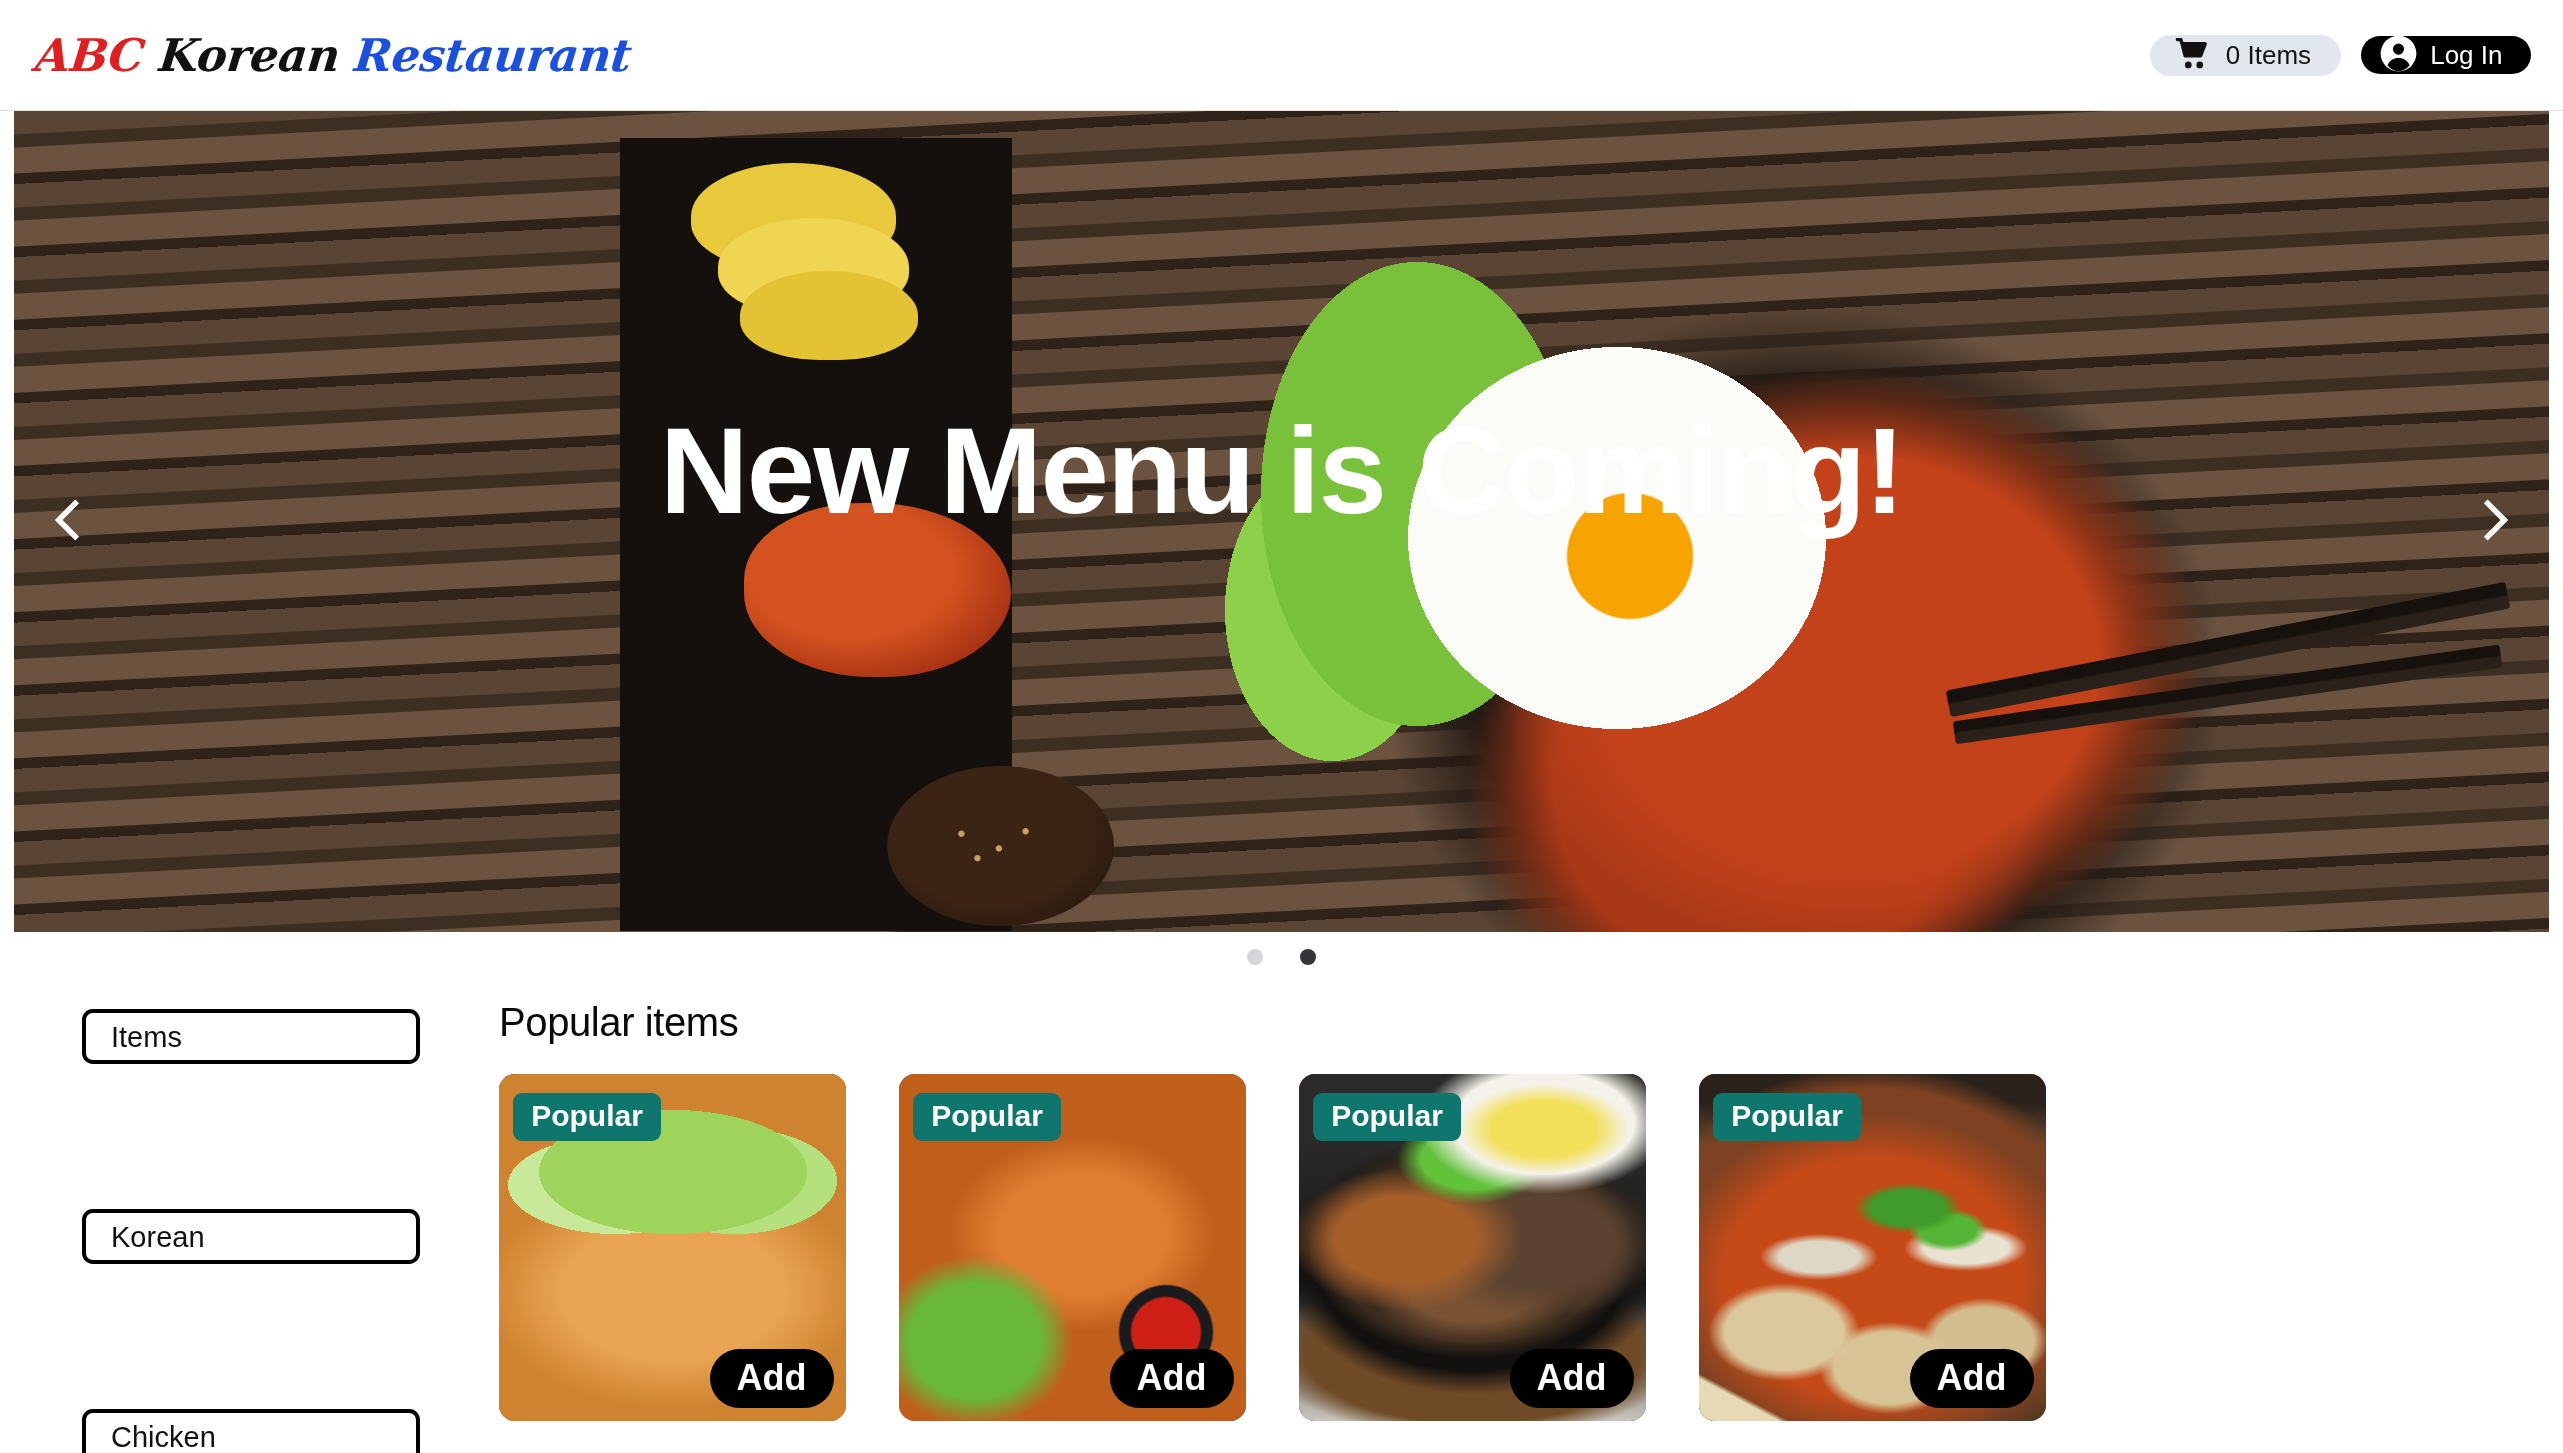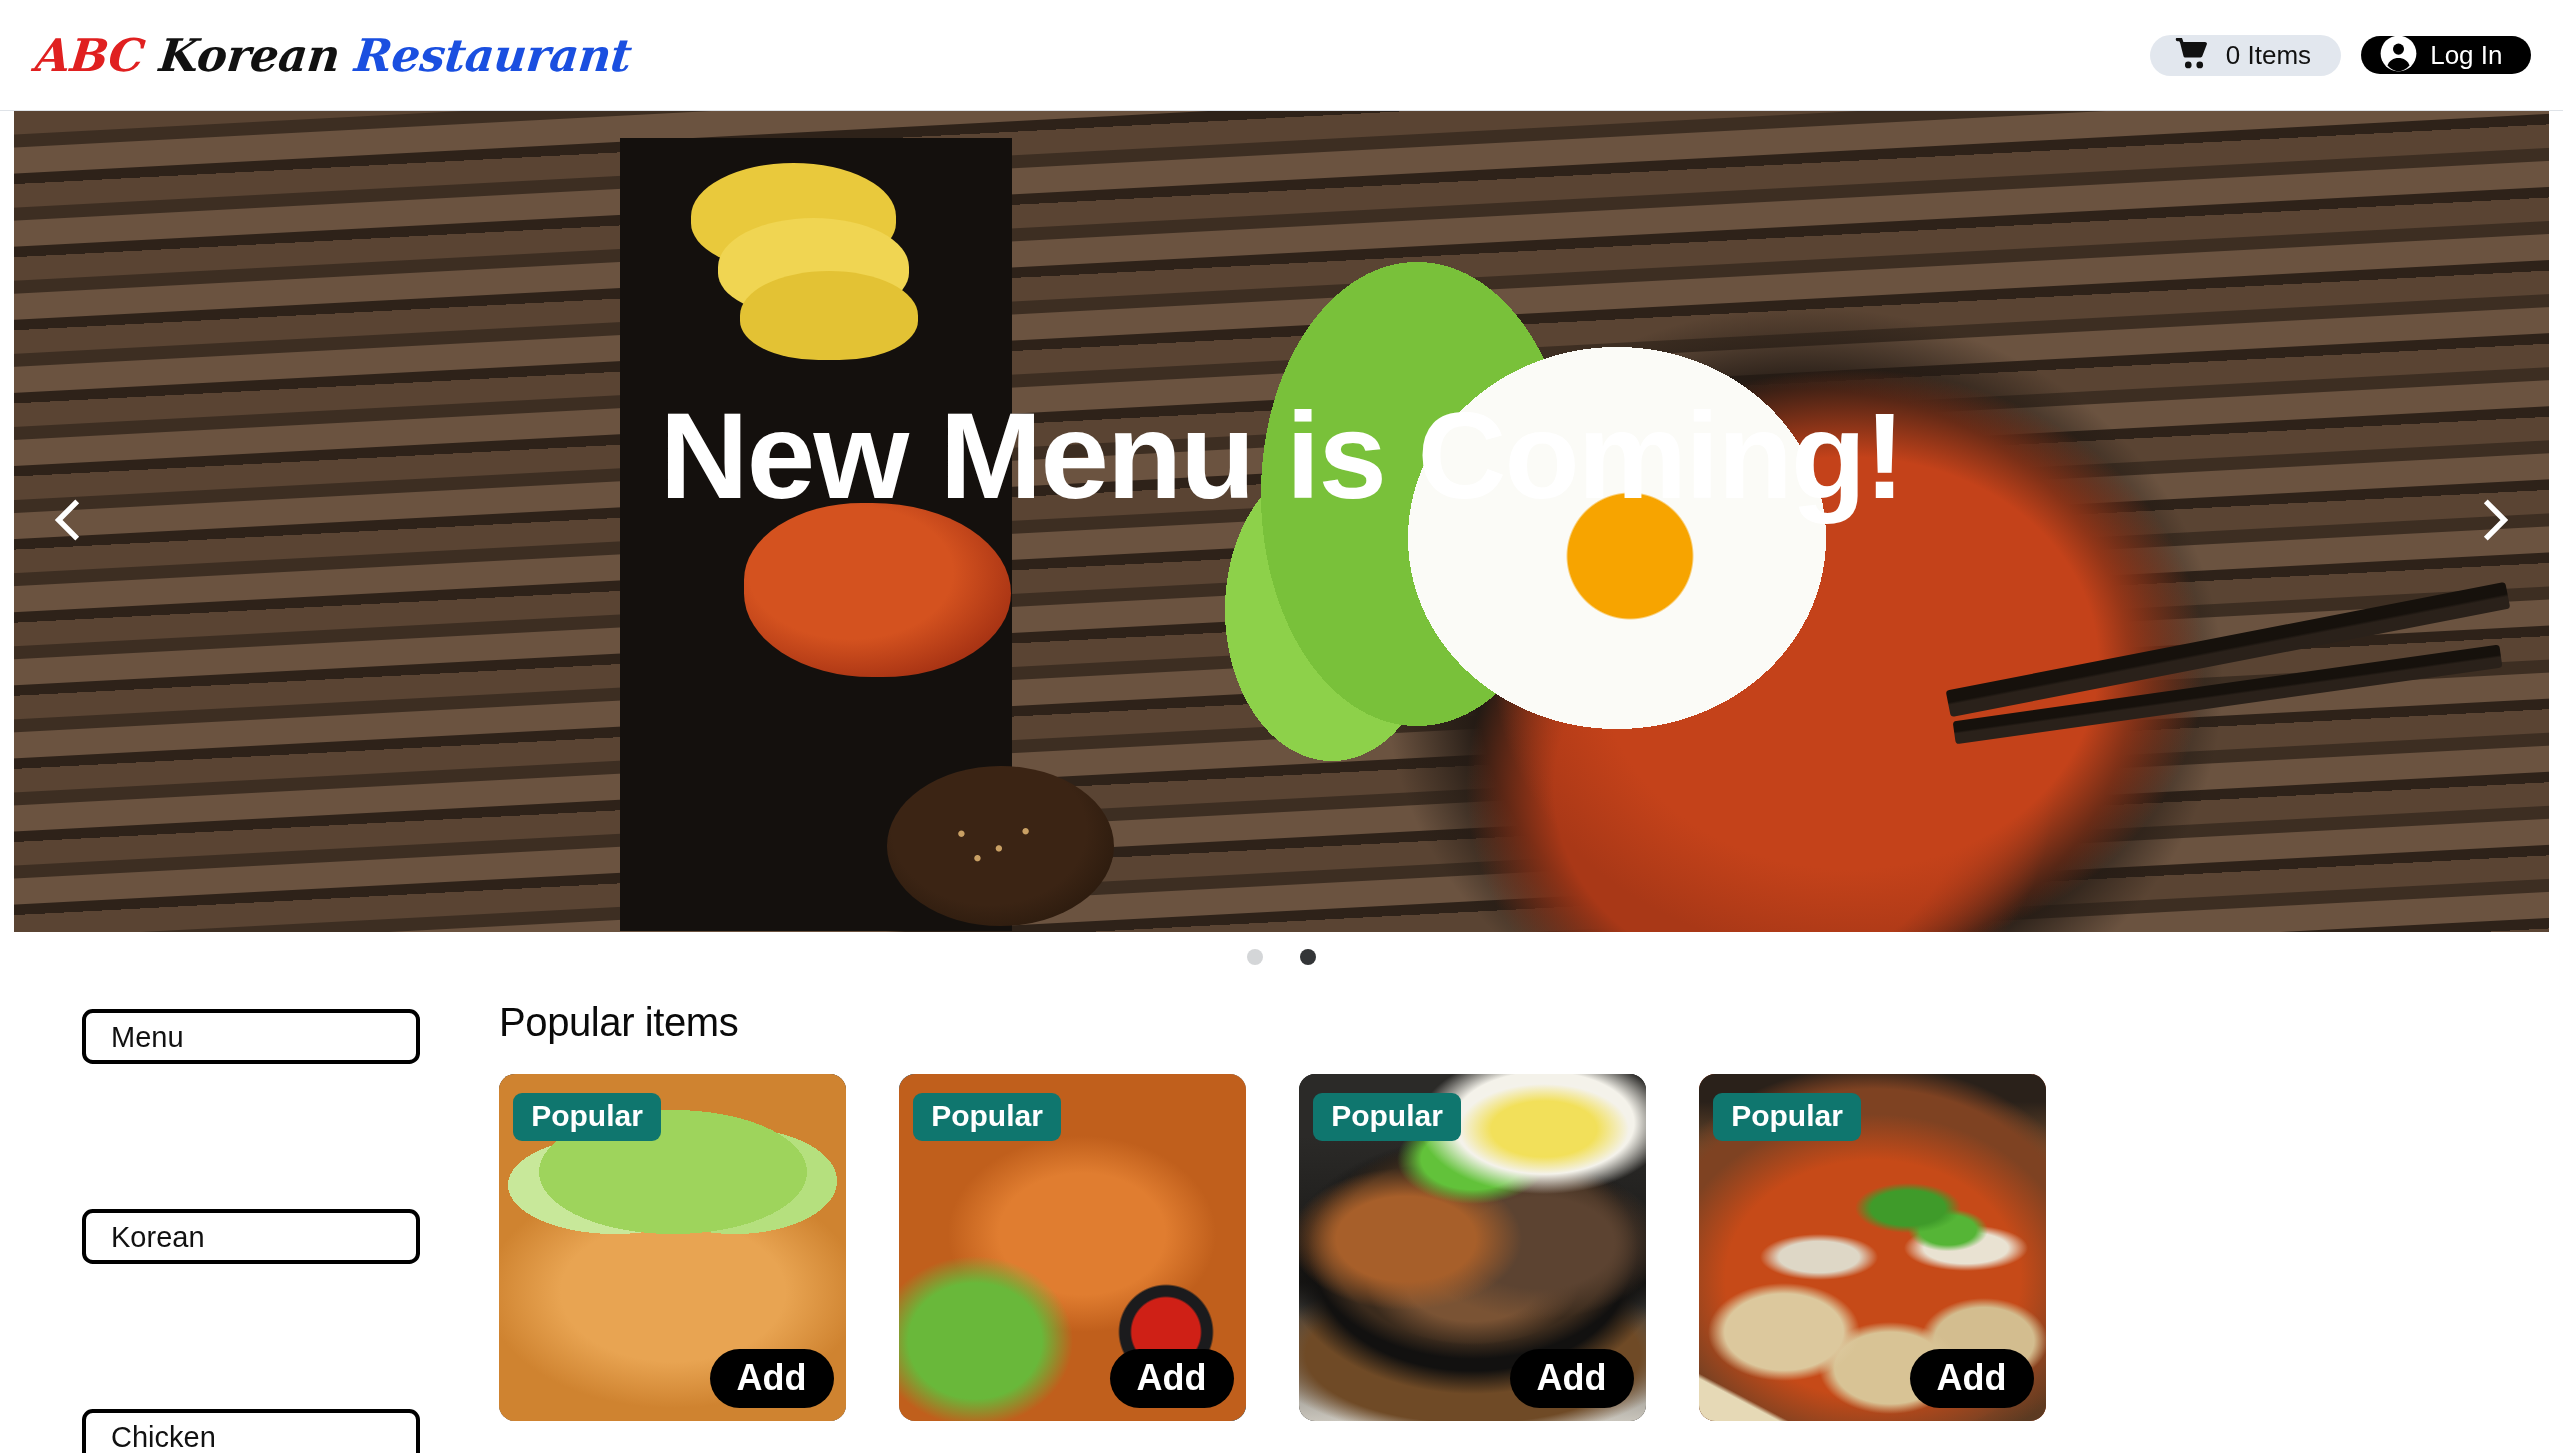--- a/index.html
+++ b/index.html
@@ -152,21 +152,21 @@
   }
   .chopsticks::after {
     content: ""; position: absolute; left: 0; top: 46px; width: 552px; height: 23px;
     background: linear-gradient(180deg, #16110c 0 45%, #2a211a 55% 100%);
     transform: rotate(3deg); border-radius: 3.6px;
   }
 
   .hero-title {
     position: absolute;
     left: 0; right: 0;
-    top: 283px;
+    top: 298px;
     text-align: center;
     color: #ffffff;
     font-size: 123px;
     font-weight: bold;
     letter-spacing: -1.8px;
     line-height: 1;
     white-space: nowrap;
   }
 
   .hero-arrow {
@@ -411,21 +411,21 @@
 </div>
 
 <div class="dots">
   <span class="dot inactive"></span>
   <span class="dot active"></span>
 </div>
 
 <div class="content">
 
   <div class="sidebar">
-    <button class="cat-btn">Menu</button>
+    <button class="cat-btn">Items</button>
     <button class="cat-btn">Korean</button>
     <button class="cat-btn">Chicken</button>
   </div>
 
   <div class="main">
     <div class="section-title">Popular items</div>
 
     <div class="card-row">
 
       <div class="food-card">

